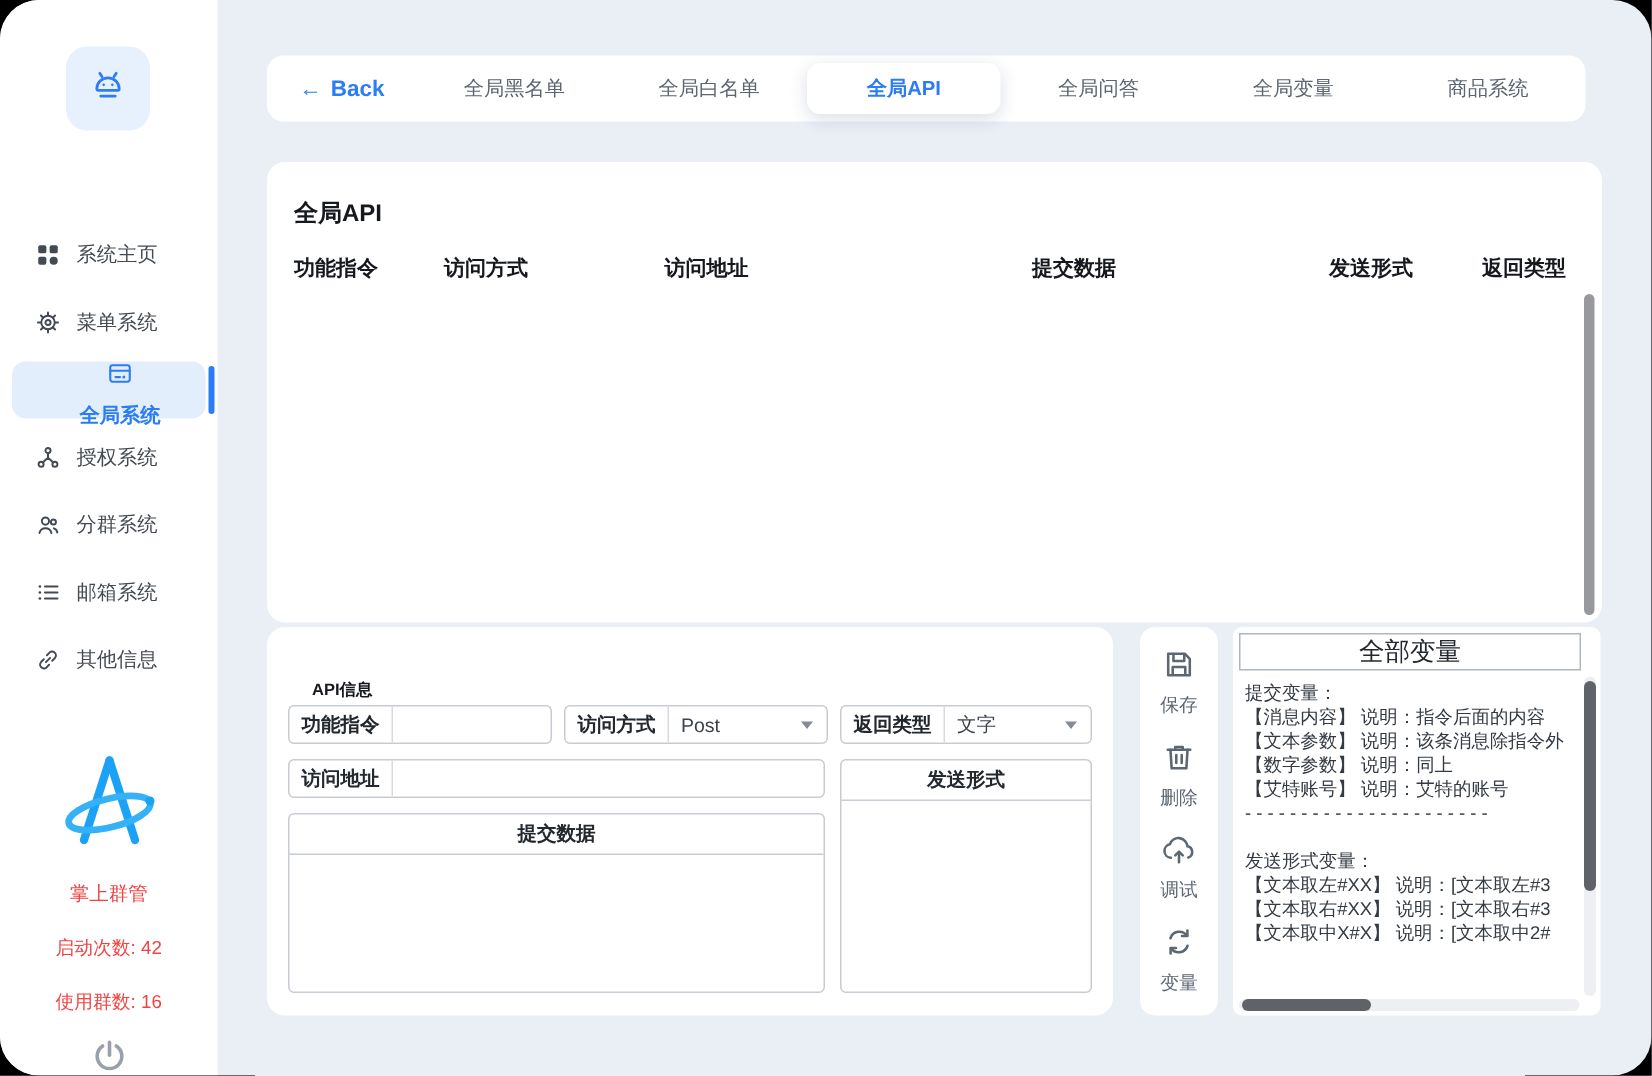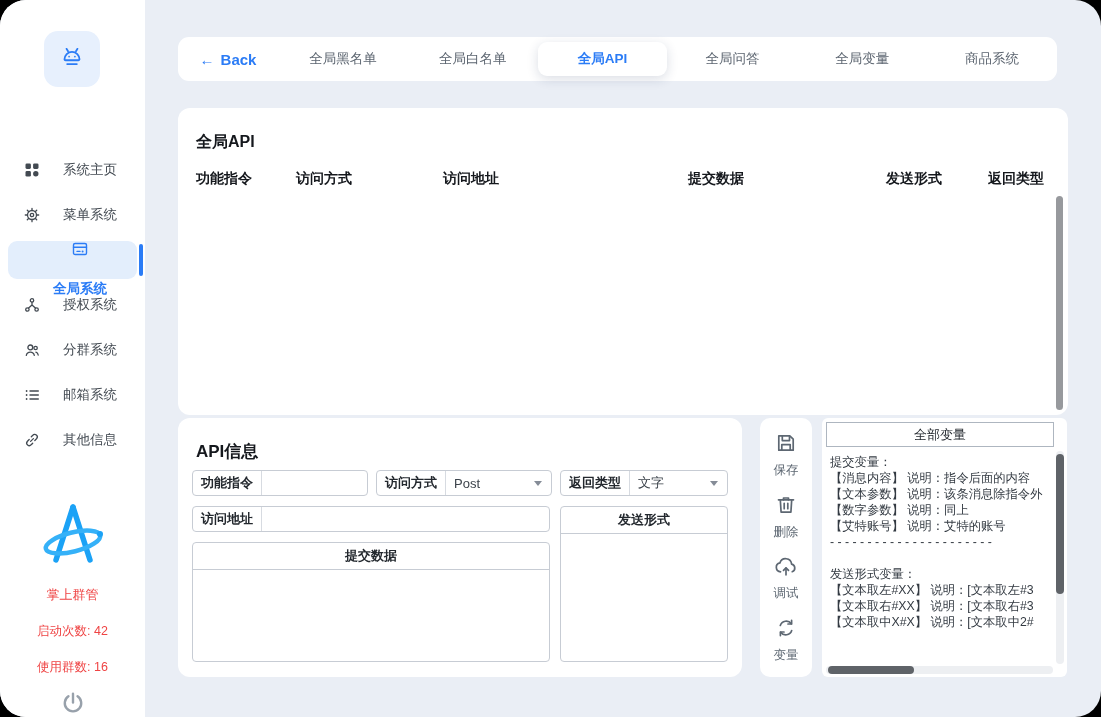--- a/index.html
+++ b/index.html
@@ -3,21 +3,21 @@
 <meta charset="utf-8">
 <style>
   html,body{margin:0;padding:0;background:#000;}
   .stage{position:relative;width:1101px;height:717px;font-family:"Liberation Sans","DejaVu Sans",sans-serif;}
   .window{position:absolute;inset:0;background:#eaeef5;border-radius:26px;overflow:hidden;}
 
   
   .sidebar{position:absolute;left:0;top:0;bottom:0;width:145px;background:#fff;}
   .app-badge{position:absolute;left:44px;top:31px;width:56px;height:56px;border-radius:14px;background:#e7f0fd;display:flex;align-items:center;justify-content:center;color:#2b7cf6;}
   .side-nav{position:absolute;left:8px;top:151px;width:129px;display:flex;flex-direction:column;gap:7px;}
-  .nav-item{position:relative;height:38px;border-radius:9px;display:flex;align-items:center;gap:23px;padding-left:15px;box-sizing:border-box;color:#434a52;cursor:pointer;text-align:center;}
+  .nav-item{position:relative;height:38px;border-radius:9px;display:flex;align-items:center;gap:11px;padding-left:15px;box-sizing:border-box;color:#434a52;cursor:pointer;text-align:center;}
   .nav-label{font-size:13.5px;}
   .nav-item.active{background:#e3eefc;color:#2b7cf6;font-weight:bold;flex-direction:column;}
   .nav-item.active::after{content:"";position:absolute;right:-6px;top:3px;width:4px;height:32px;border-radius:3px;background:#2b7cf6;}
   .nav-icon{display:flex;width:17px;height:17px;align-items:center;justify-content:center;}
   .side-footer{position:absolute;left:0;right:0;top:498px;text-align:center;color:#ef4444;}
   .app-name{font-size:13px;margin-top:4px;}
   .stat{font-size:12.5px;margin-top:19px;}
   .power{margin:13px auto 0;width:32px;height:32px;display:flex;align-items:center;justify-content:center;cursor:pointer;color:#98a1ab;}
 
   
@@ -29,21 +29,21 @@
   
   .table-panel{position:absolute;left:178px;top:108px;width:890px;height:307px;background:#fff;border-radius:12px;}
   .panel-title{position:absolute;left:18px;top:24px;margin:0;font-size:16px;font-weight:bold;color:#15181d;}
   .th{position:absolute;top:62px;font-size:14px;font-weight:bold;color:#15181d;white-space:nowrap;}
   .th0{left:18px}.th1{left:118px}.th2{left:265px}.th3{left:510px}.th4{left:708px}.th5{left:810px}
   .table-body{position:absolute;left:0;top:90px;right:14px;bottom:0;}
   .table-scroll{position:absolute;right:5px;top:88px;width:7px;height:214px;border-radius:4px;background:#97999d;cursor:pointer;}
 
   
   .form-panel{position:absolute;left:178px;top:418px;width:564px;height:259px;background:#fff;border-radius:12px;}
-  .form-title{position:absolute;left:18px;top:22px;margin:0;font-size:17px;font-weight:bold;color:#15181d;}
+  .form-title{position:absolute;left:18px;top:22px;margin:12px;font-size:11px;font-weight:bold;color:#15181d;}
   .field{position:absolute;height:26px;border:1px solid #c7ccd4;border-radius:4px;display:flex;align-items:center;box-sizing:border-box;background:#fff;font-size:13px;color:#23282e;}
   .flabel{padding:0 8px;font-weight:bold;white-space:nowrap;}
   .fdiv{width:1px;align-self:stretch;background:#d7dbe1;}
   .field input{border:none;outline:none;flex:1;min-width:0;height:100%;padding:0 6px;font:inherit;background:transparent;}
   .fvalue{flex:1;padding:0 8px;color:#3c434b;}
   .chev{width:0;height:0;border:4.5px solid transparent;border-top:5.5px solid #858c97;margin:5px 9px 0 0;}
   .f-command{left:14px;top:52px;width:176px;}
   .f-method{left:198px;top:52px;width:176px;cursor:pointer;}
   .f-return{left:382px;top:52px;width:168px;cursor:pointer;}
   .f-address{left:14px;top:88px;width:358px;}
@@ -53,21 +53,21 @@
   .box-submit{left:14px;top:124px;width:358px;height:120px;}
   .box-send{left:382px;top:88px;width:168px;height:156px;}
 
   
   .action-bar{position:absolute;left:760px;top:418px;width:52px;height:259px;background:#fff;border-radius:10px;display:flex;flex-direction:column;align-items:center;justify-content:space-evenly;}
   .action{display:flex;flex-direction:column;align-items:center;gap:4px;color:#5d6772;cursor:pointer;}
   .action span{font-size:12.5px;}
 
   
   .vars-panel{position:absolute;left:822px;top:418px;width:245px;height:259px;background:#fff;border-radius:6px;}
-  .vars-header{position:absolute;left:4px;top:4px;right:13px;height:25px;border:1px solid #aeb6c0;display:flex;align-items:center;justify-content:center;font-size:13px;color:#23282e;background:#fff;box-sizing:border-box;}
+  .vars-header{position:absolute;left:4px;top:4px;right:13px;height:25px;border:1px solid #aeb6c0;display:flex;align-items:center;justify-content:center;font-size:17px;color:#23282e;background:#fff;box-sizing:border-box;}
   .vars-body{position:absolute;left:8px;top:36px;right:17px;bottom:14px;overflow:hidden;}
   .vline{height:16px;font-size:12.3px;line-height:16px;color:#333a42;white-space:nowrap;}
   .v-track{position:absolute;top:33px;bottom:13px;right:3px;width:8px;background:#edeff2;border-radius:4px;}
   .v-thumb{position:absolute;top:3px;right:0;width:8px;height:140px;background:#5f6368;border-radius:4px;cursor:pointer;}
   .h-track{position:absolute;left:4px;right:14px;bottom:3px;height:8px;background:#edeff2;border-radius:4px;}
   .h-thumb{position:absolute;left:2px;top:0;width:86px;height:8px;background:#5f6368;border-radius:4px;cursor:pointer;}
 </style>
 </head>
 <body>
 

